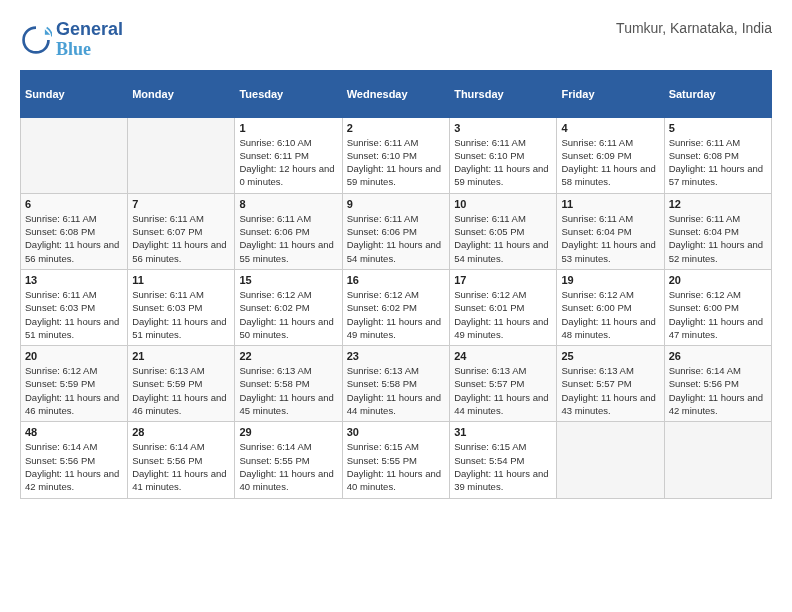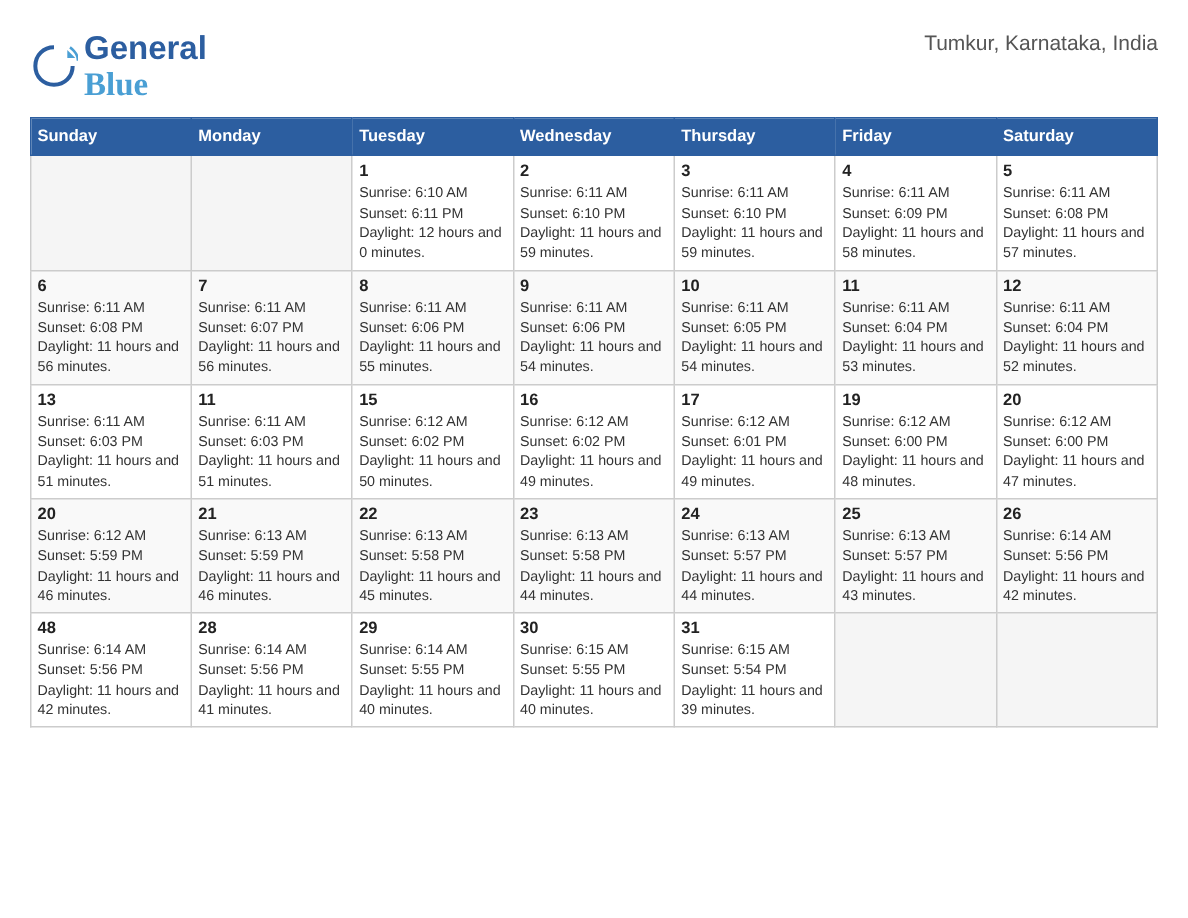--- a/index.html
+++ b/index.html
@@ -14,21 +14,21 @@
       display: flex;
       justify-content: space-between;
       align-items: flex-start;
       margin-bottom: 10px;
     }
     .logo {
       display: flex;
       align-items: center;
     }
     .logo-text {
-      font-size: 22px;
+      font-size: 18px;
       font-weight: bold;
       color: #2c5ea0;
       line-height: 1.1;
     }
     .logo-text span {
       color: #4a9fd4;
       font-family: Liberation Serif, serif;
     }
     .logo-icon {
       width: 32px;
@@ -49,21 +49,21 @@
       color: #555;
     }
     .calendar {
       width: 100%;
       border-collapse: collapse;
       font-size: 10px;
     }
     .calendar th {
       background: #2c5ea0;
       color: #fff;
-      padding: 6px 4px;
+      padding: 17px 4px;
       text-align: left;
       font-size: 11px;
       border: 1px solid #2c5ea0;
     }
     .calendar td {
       border: 1px solid #ccc;
       vertical-align: top;
       padding: 4px;
       width: 108px;
       min-height: 70px;

